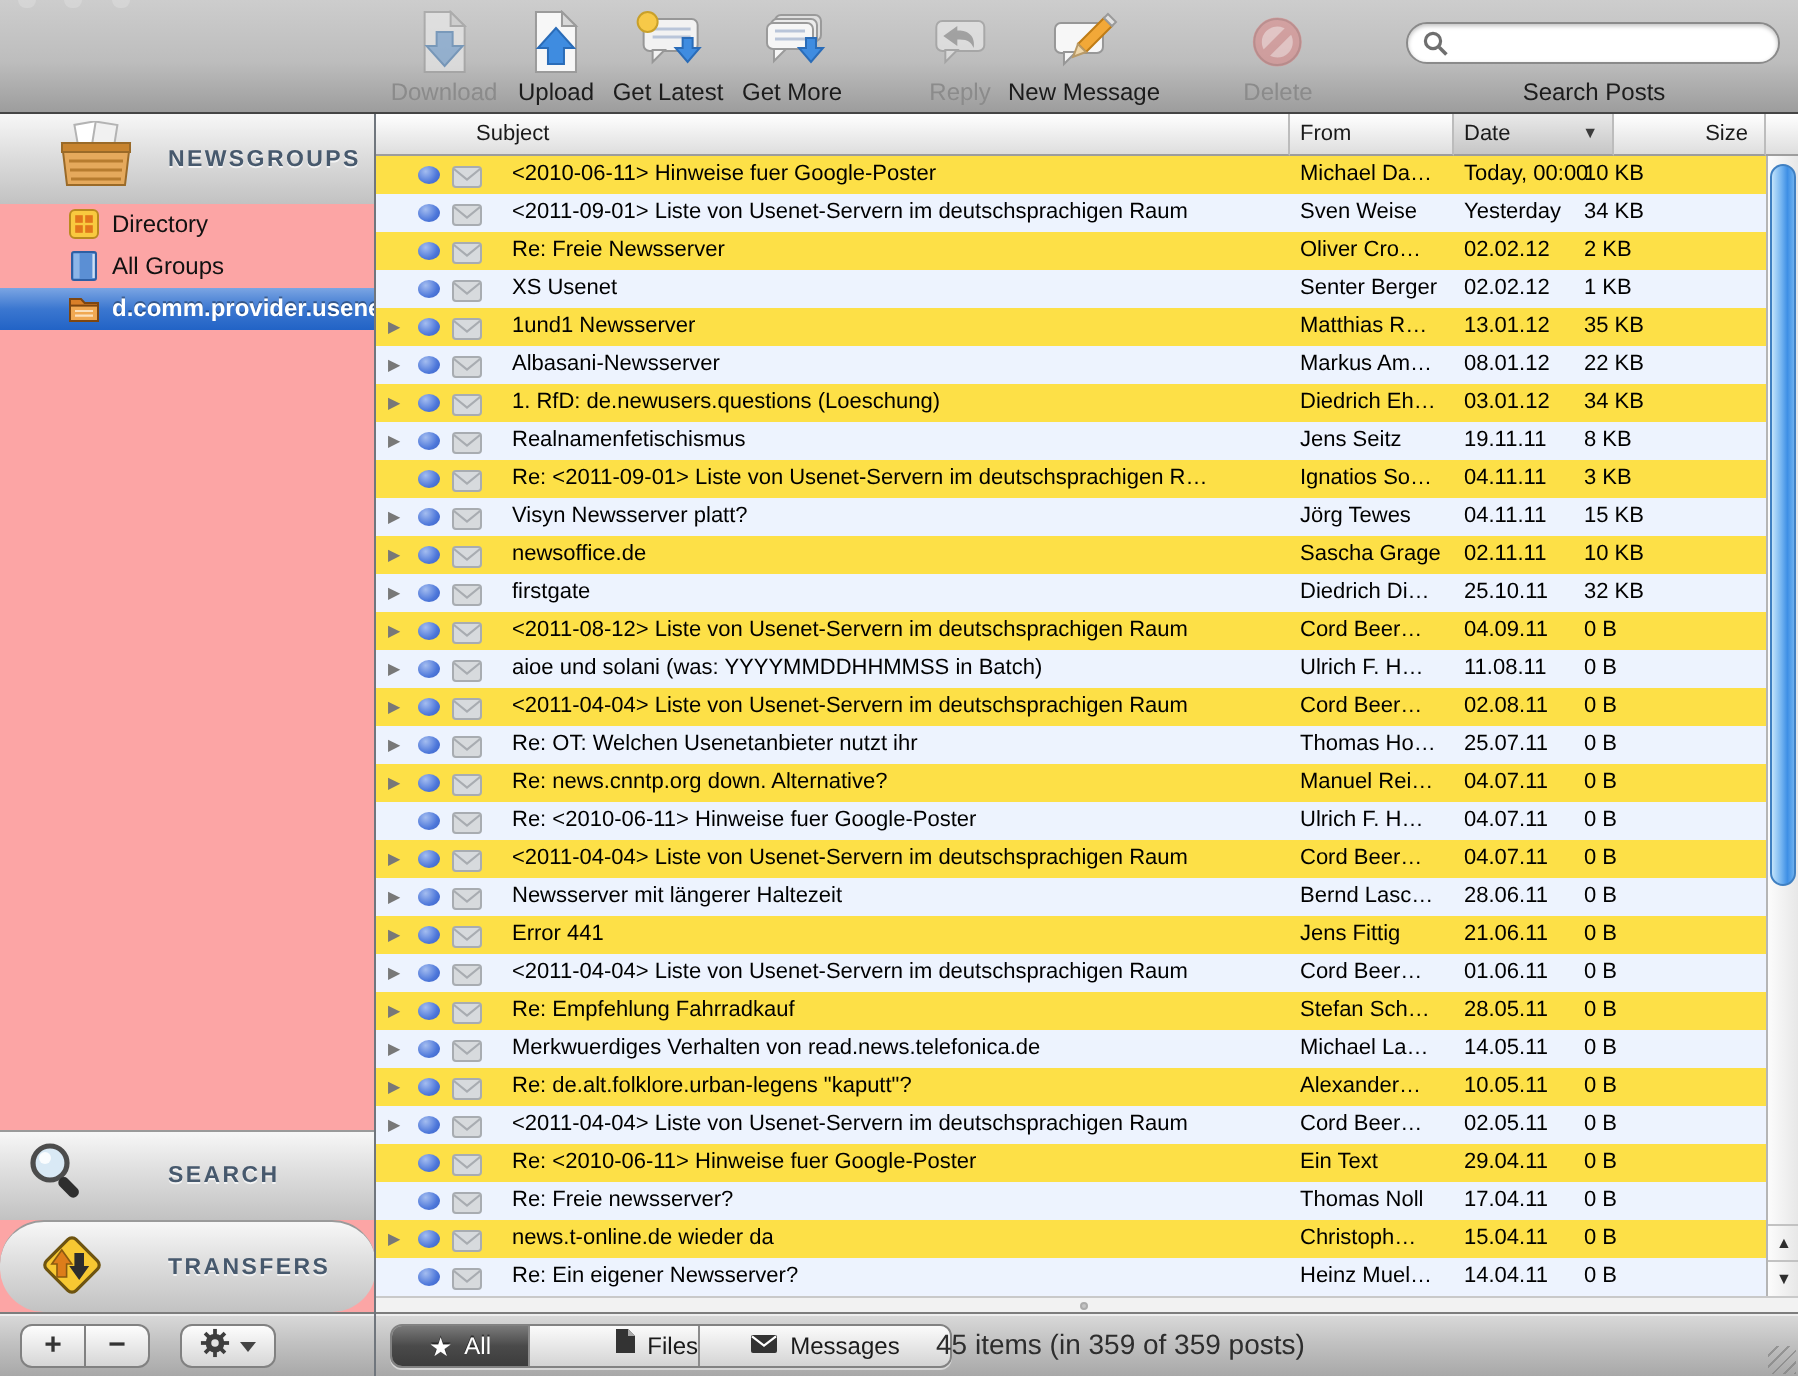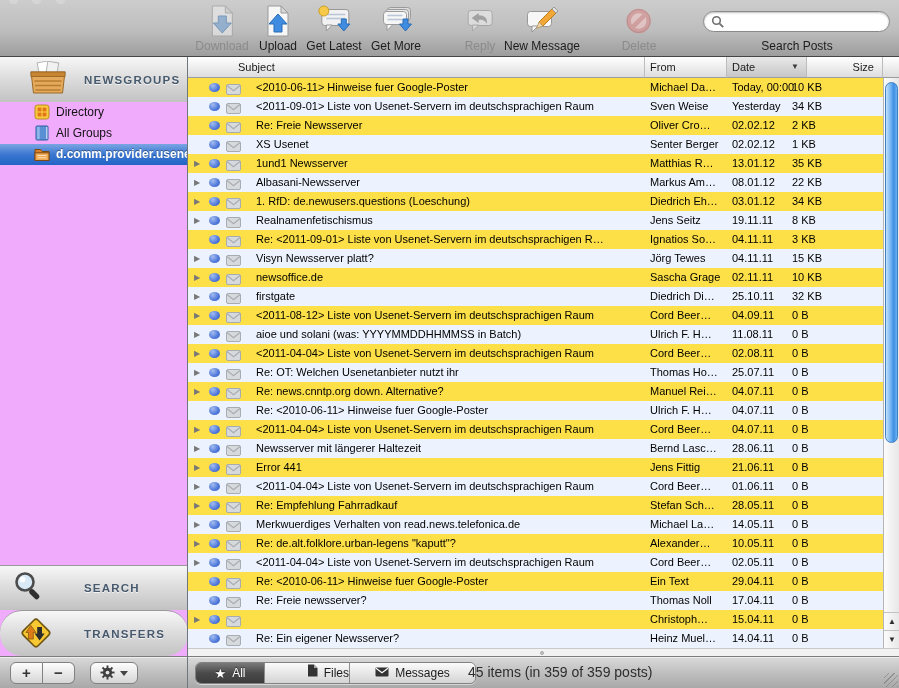--- a/index.html
+++ b/index.html
@@ -18,21 +18,21 @@
   .tb-label{font-size:12px;color:#1c1c1c;margin-top:1px;}
   .tb-item.disabled .tb-label{color:#8b8b8b;}
   .tb-item.disabled .tb-icon{opacity:.62;}
   .searchbox{position:absolute;left:703px;top:11px;width:187px;height:21px;background:#fff;
     border:1px solid #8a8a8a;border-radius:11px;box-shadow:inset 0 1px 2px rgba(0,0,0,.25);}
   .searchbox input{position:absolute;left:24px;top:1px;width:155px;height:17px;border:none;outline:none;
     font-family:inherit;font-size:12px;background:transparent;}
   .search-mag{position:absolute;left:7px;top:3px;}
   .search-label{position:absolute;left:797px;top:39px;transform:translateX(-50%);font-size:12px;color:#1c1c1c;}
   
-  .sidebar{position:absolute;left:0;top:57px;width:188px;height:599px;background:#f0abfc;}
+  .sidebar{position:absolute;left:0;top:57px;width:188px;height:599px;background:#fca5a5;}
   .sb-header{position:absolute;left:0;width:188px;background:linear-gradient(#f7f7f7,#dedede 45%,#c2c2c2);
     border-top:1px solid #9a9a9a;}
   .sb-header .sb-title{position:absolute;left:84px;top:50%;transform:translateY(-50%);
     font-size:11.5px;font-weight:bold;letter-spacing:1.2px;color:#47596d;text-shadow:0 1px 0 rgba(255,255,255,.7);}
   #sbh-newsgroups{top:0;height:45px;border-top:none;}
   #sbh-search{top:508px;height:45px;}
   #sbh-transfers{top:553px;height:46px;border-radius:22px;}
   .sb-hicon{position:absolute;top:50%;transform:translateY(-50%);}
   .sb-items{position:absolute;left:0;top:45px;width:188px;}
   .sb-row{position:relative;height:21px;line-height:21px;padding-left:56px;font-size:12px;color:#111;cursor:default;}
@@ -709,20 +709,21 @@
 
   <div class="row">
     <span class="tri">▶</span>
     <span class="dot"></span>
     <span class="env">
       <svg width="15" height="11" viewBox="0 0 15 11">
         <rect x="0.5" y="0.5" width="14" height="10" rx="1.5" fill="#d7dadd" stroke="#a8acb1"></rect>
         <path d="M1 1.5 L7.5 6.8 L14 1.5" fill="none" stroke="#a8acb1" stroke-width="1.1"></path>
       </svg>
     </span>
+    <span class="cell c-subject">news.t-online.de wieder da</span>
     <span class="cell c-from">Christoph…</span>
     <span class="cell c-date">15.04.11</span>
     <span class="cell c-size">0 B</span>
   </div>
 
   <div class="row alt">
 
     <span class="dot"></span>
     <span class="env">
       <svg width="15" height="11" viewBox="0 0 15 11">

